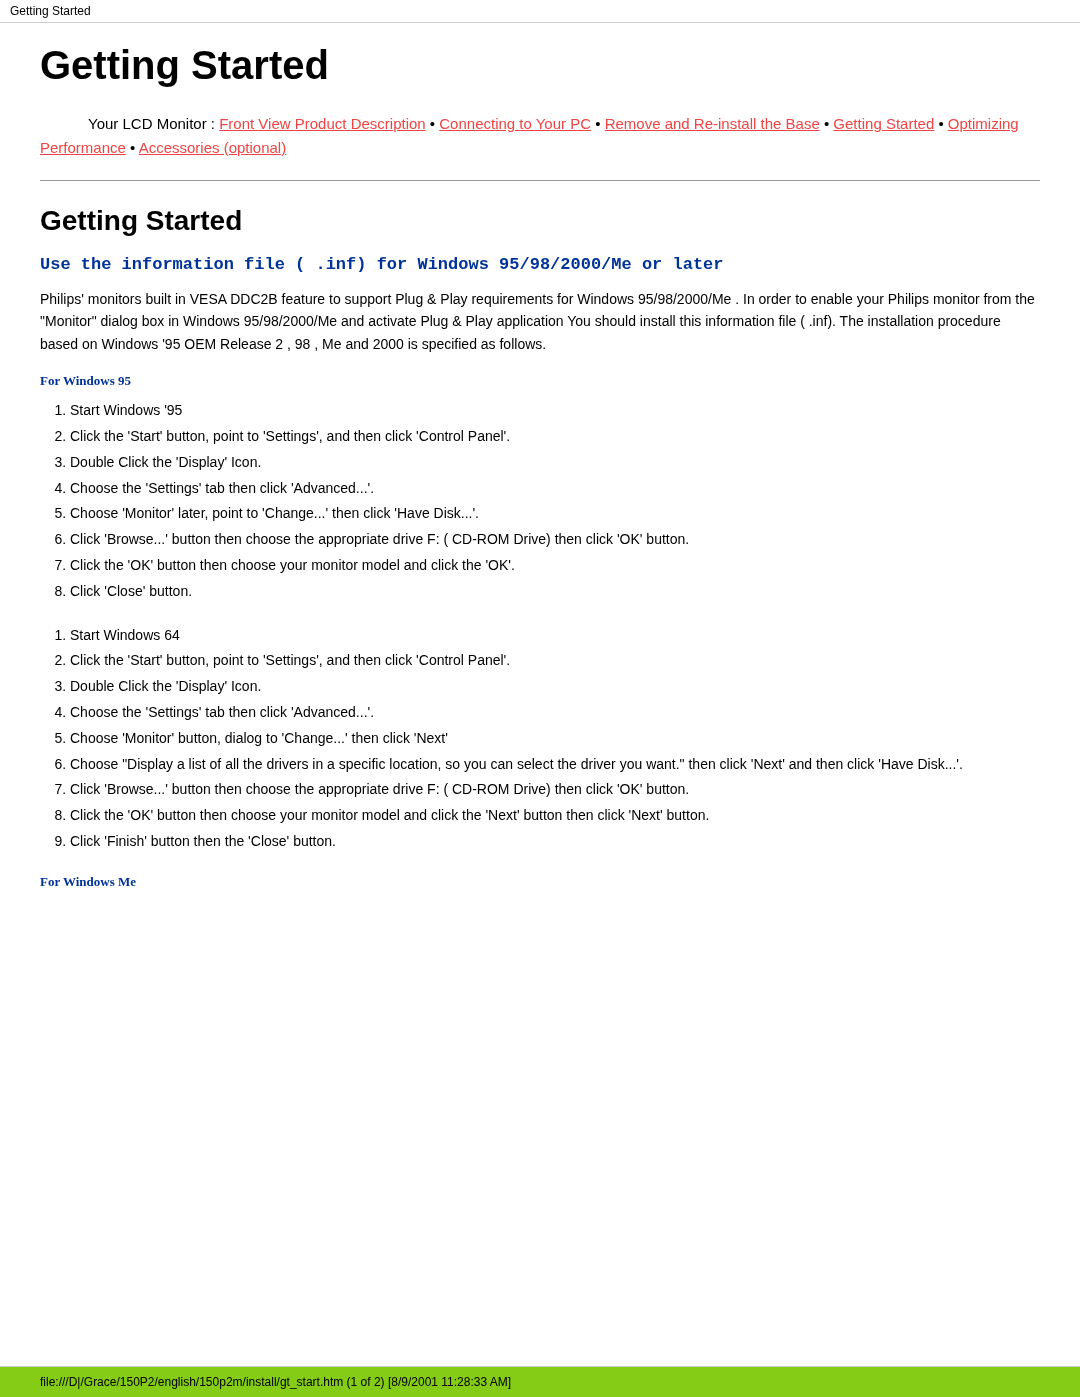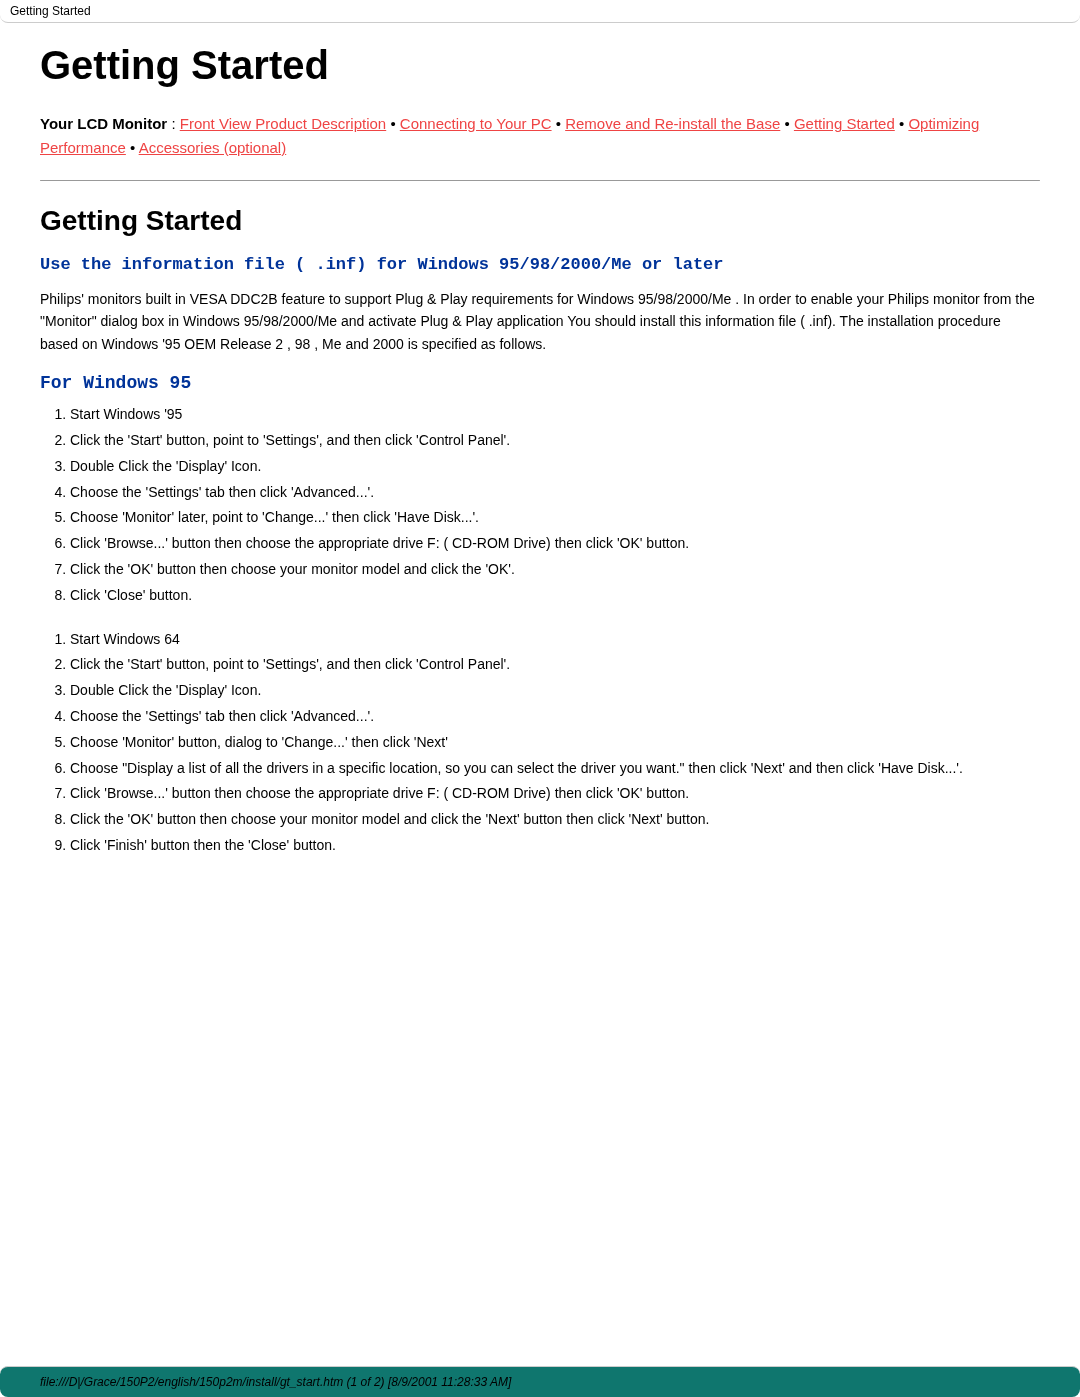--- a/index.html
+++ b/index.html
@@ -1,15 +1,15 @@
 <!DOCTYPE html>
 <html><head>
   <meta charset="utf-8">
   <style>
-    * { margin: 0; padding: 0; box-sizing: border-box; border-radius: 8px; }
+    * { margin: 0; padding: 0; box-sizing: border-box; }
     body {
       font-family: Times New Roman, serif;
       font-size: 16px;
       color: #000;
       background: #fff;
       padding: 0;
       margin: 0;
     }
     #browser-bar {
       font-family: Arial, sans-serif;
@@ -30,21 +30,22 @@
       color: #000;
       margin-bottom: 24px;
     }
     .nav-links {
       font-family: Arial, sans-serif;
       font-size: 15px;
       line-height: 1.6;
       margin-bottom: 20px;
     }
     .nav-links strong {
-      font-weight: bold;
+      font-weight: normal;
+      margin-left: 48px;
     }
     .nav-links a {
       color: #ef4444;
       text-decoration: underline;
     }
     hr {
       border: none;
       border-top: 1px solid #999;
       margin-bottom: 24px;
     }
@@ -56,22 +57,22 @@
       margin-bottom: 18px;
     }
     h3.sub-title {
       font-family: Liberation Mono, monospace;
       font-size: 17px;
       font-weight: bold;
       color: #003399;
       margin-bottom: 14px;
     }
     h4.windows-heading {
-      font-family: Liberation Mono, monospace;
-      font-size: 18px;
+      font-family: Liberation Serif, serif;
+      font-size: 13px;
       font-weight: bold;
       color: #003399;
       margin-bottom: 10px;
     }
     .description {
       font-family: Arial, sans-serif;
       font-size: 14px;
       line-height: 1.6;
       margin-bottom: 18px;
     }
@@ -88,22 +89,21 @@
     #footer {
       font-family: Arial, sans-serif;
       font-size: 12px;
       color: #000;
       padding: 8px 40px;
       border-top: 1px solid #ccc;
       position: fixed;
       bottom: 0;
       left: 0;
       right: 0;
-      background: #0f766e;
-      font-style: italic;
+      background: #84cc16;
     }
   </style>
 </head>
 <body>
 
 <div id="browser-bar">
   <span>Getting Started</span>
 </div>
 
 <div id="content">
@@ -150,17 +150,18 @@
     <li>Click the 'Start' button, point to 'Settings', and then click 'Control Panel'.</li>
     <li>Double Click the 'Display' Icon.</li>
     <li>Choose the 'Settings' tab then click 'Advanced...'.</li>
     <li>Choose 'Monitor' button, dialog to 'Change...' then click 'Next'</li>
     <li>Choose "Display a list of all the drivers in a specific location, so you can select the driver you want." then click 'Next' and then click 'Have Disk...'.</li>
     <li>Click 'Browse...' button then choose the appropriate drive F: ( CD-ROM Drive) then click 'OK' button.</li>
     <li>Click the 'OK' button then choose your monitor model and click the 'Next' button then click 'Next' button.</li>
     <li>Click 'Finish' button then the 'Close' button.</li>
   </ol>
 
+  <h4 class="windows-heading">For Windows Me</h4>
 </div>
 
 <div id="footer">
   <span>file:///D|/Grace/150P2/english/150p2m/install/gt_start.htm (1 of 2) [8/9/2001 11:28:33 AM]</span>
 </div>
 
 </body></html>

